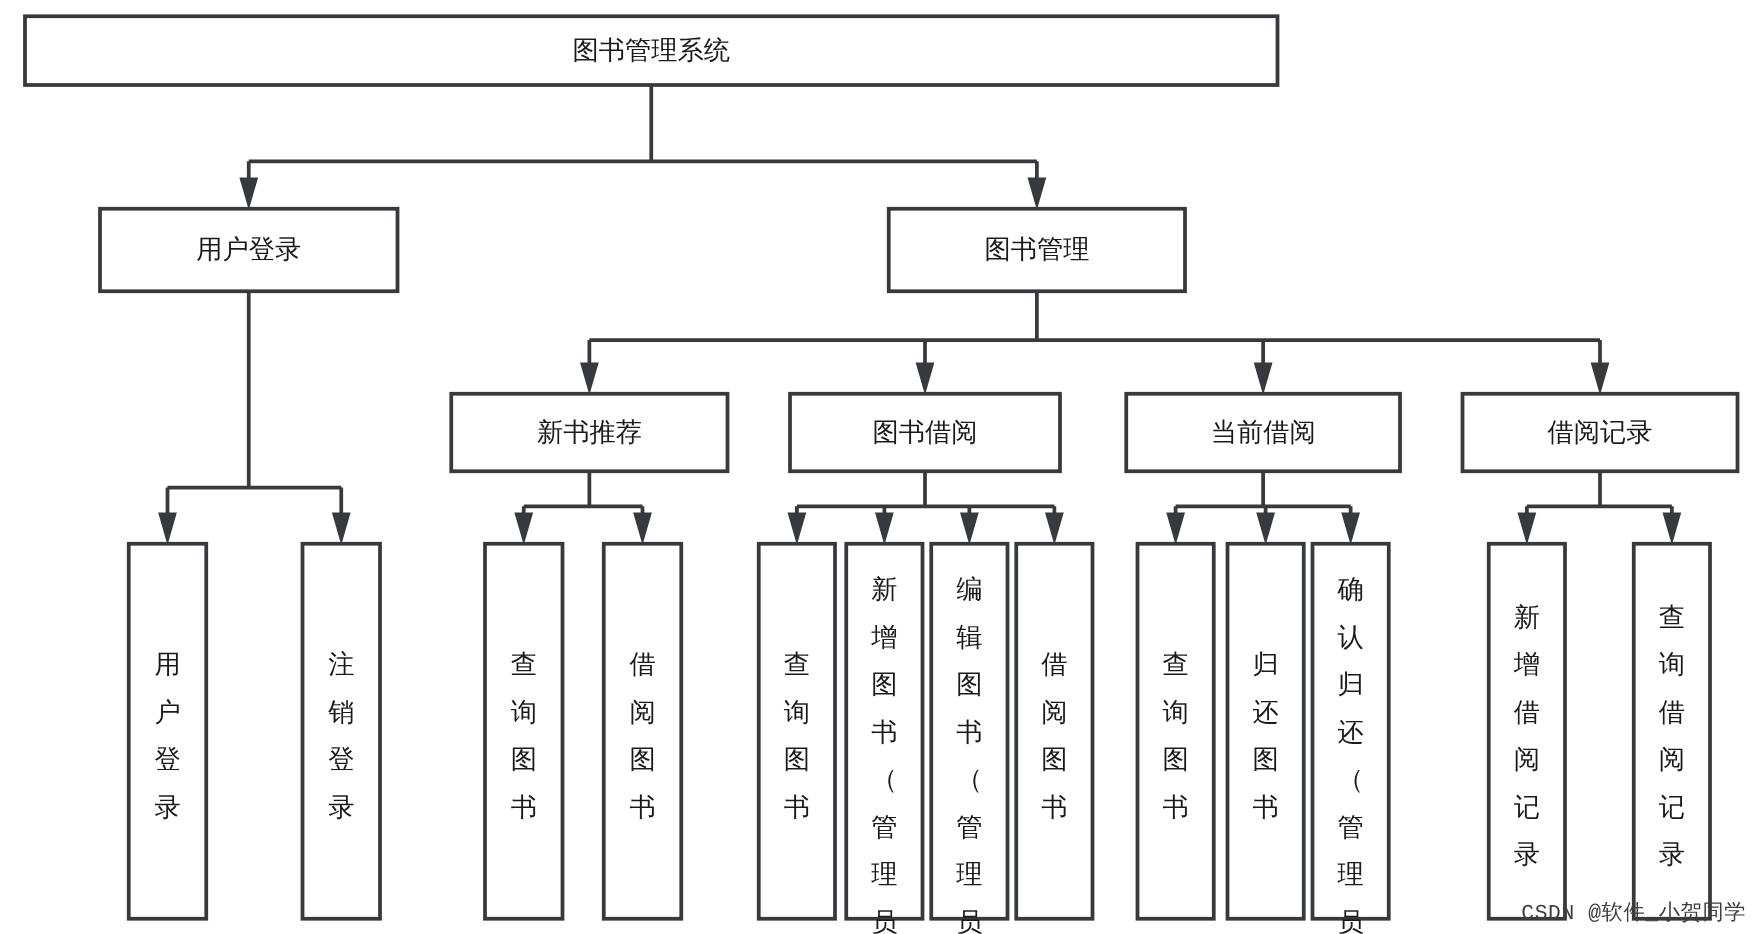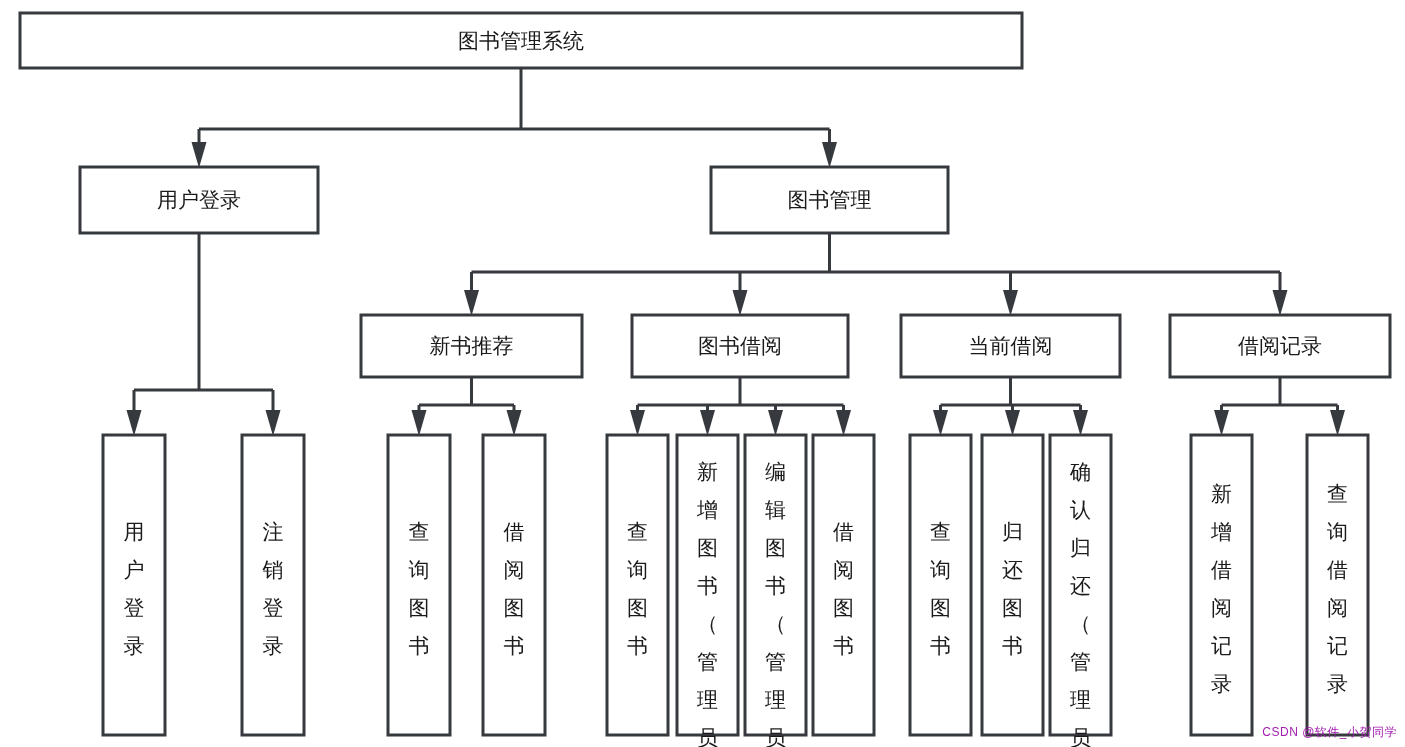--- a/index.html
+++ b/index.html
@@ -50,23 +50,23 @@
   .node-label-v {
     font-family: "DejaVu Sans", "Liberation Sans", sans-serif;
     font-size: 21px;
     fill: #1a1a1a;
     text-anchor: middle;
   }
   .watermark {
     position: absolute;
     right: 8px;
     bottom: 6px;
-    font-family: Liberation Sans, sans-serif;
-    font-size: 12px;
-    color: #a21caf;
+    font-family: Liberation Mono, monospace;
+    font-size: 17px;
+    color: #404040;
     letter-spacing: 0.5px;
     white-space: nowrap;
     pointer-events: none;
   }
 </style>
 </head>
 <body>
 
 <div id="diagram-root">
   <svg class="diagram-svg" viewBox="0 0 1405 747">

